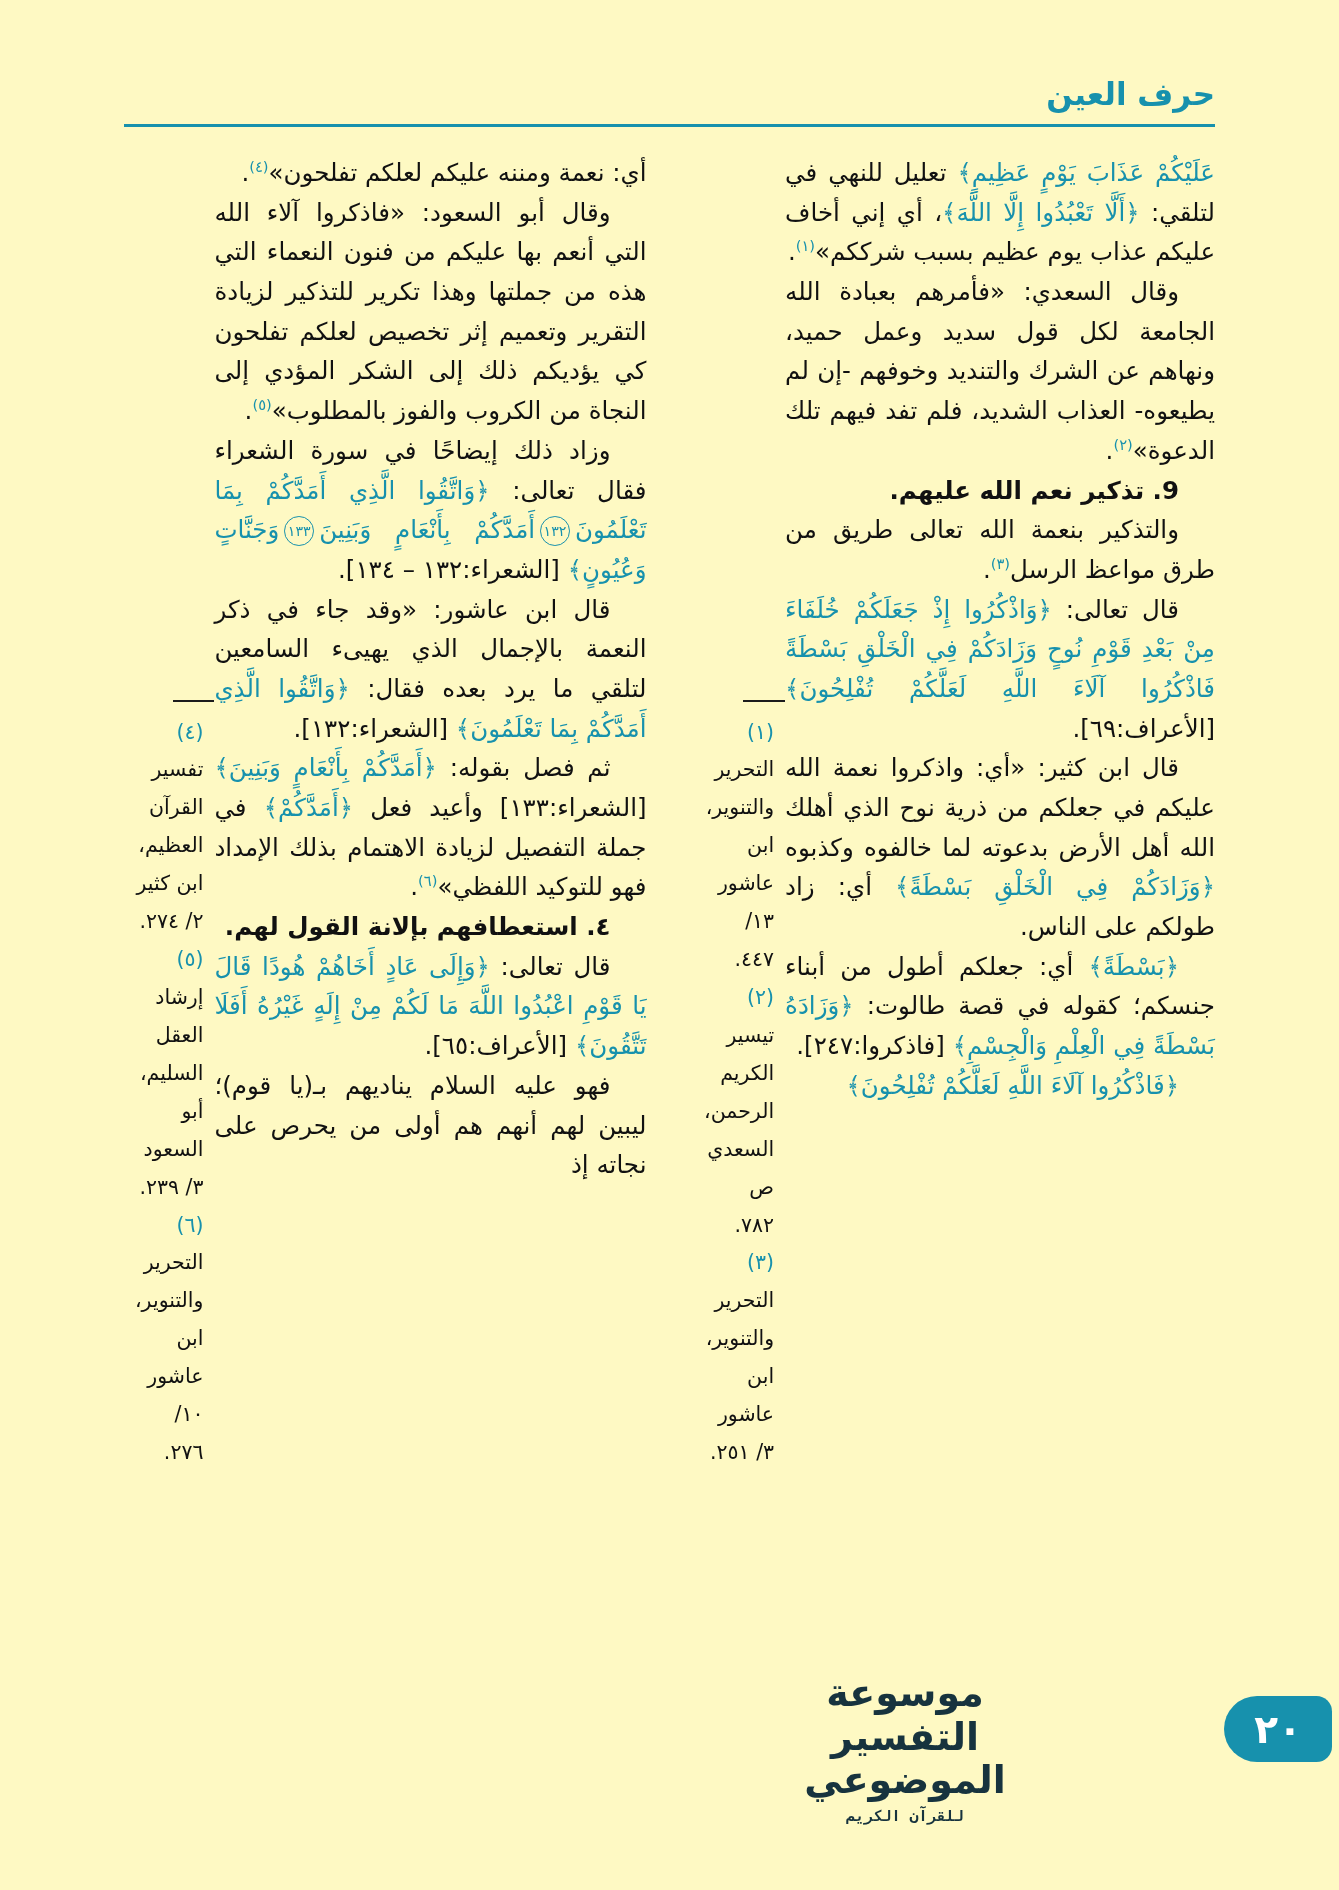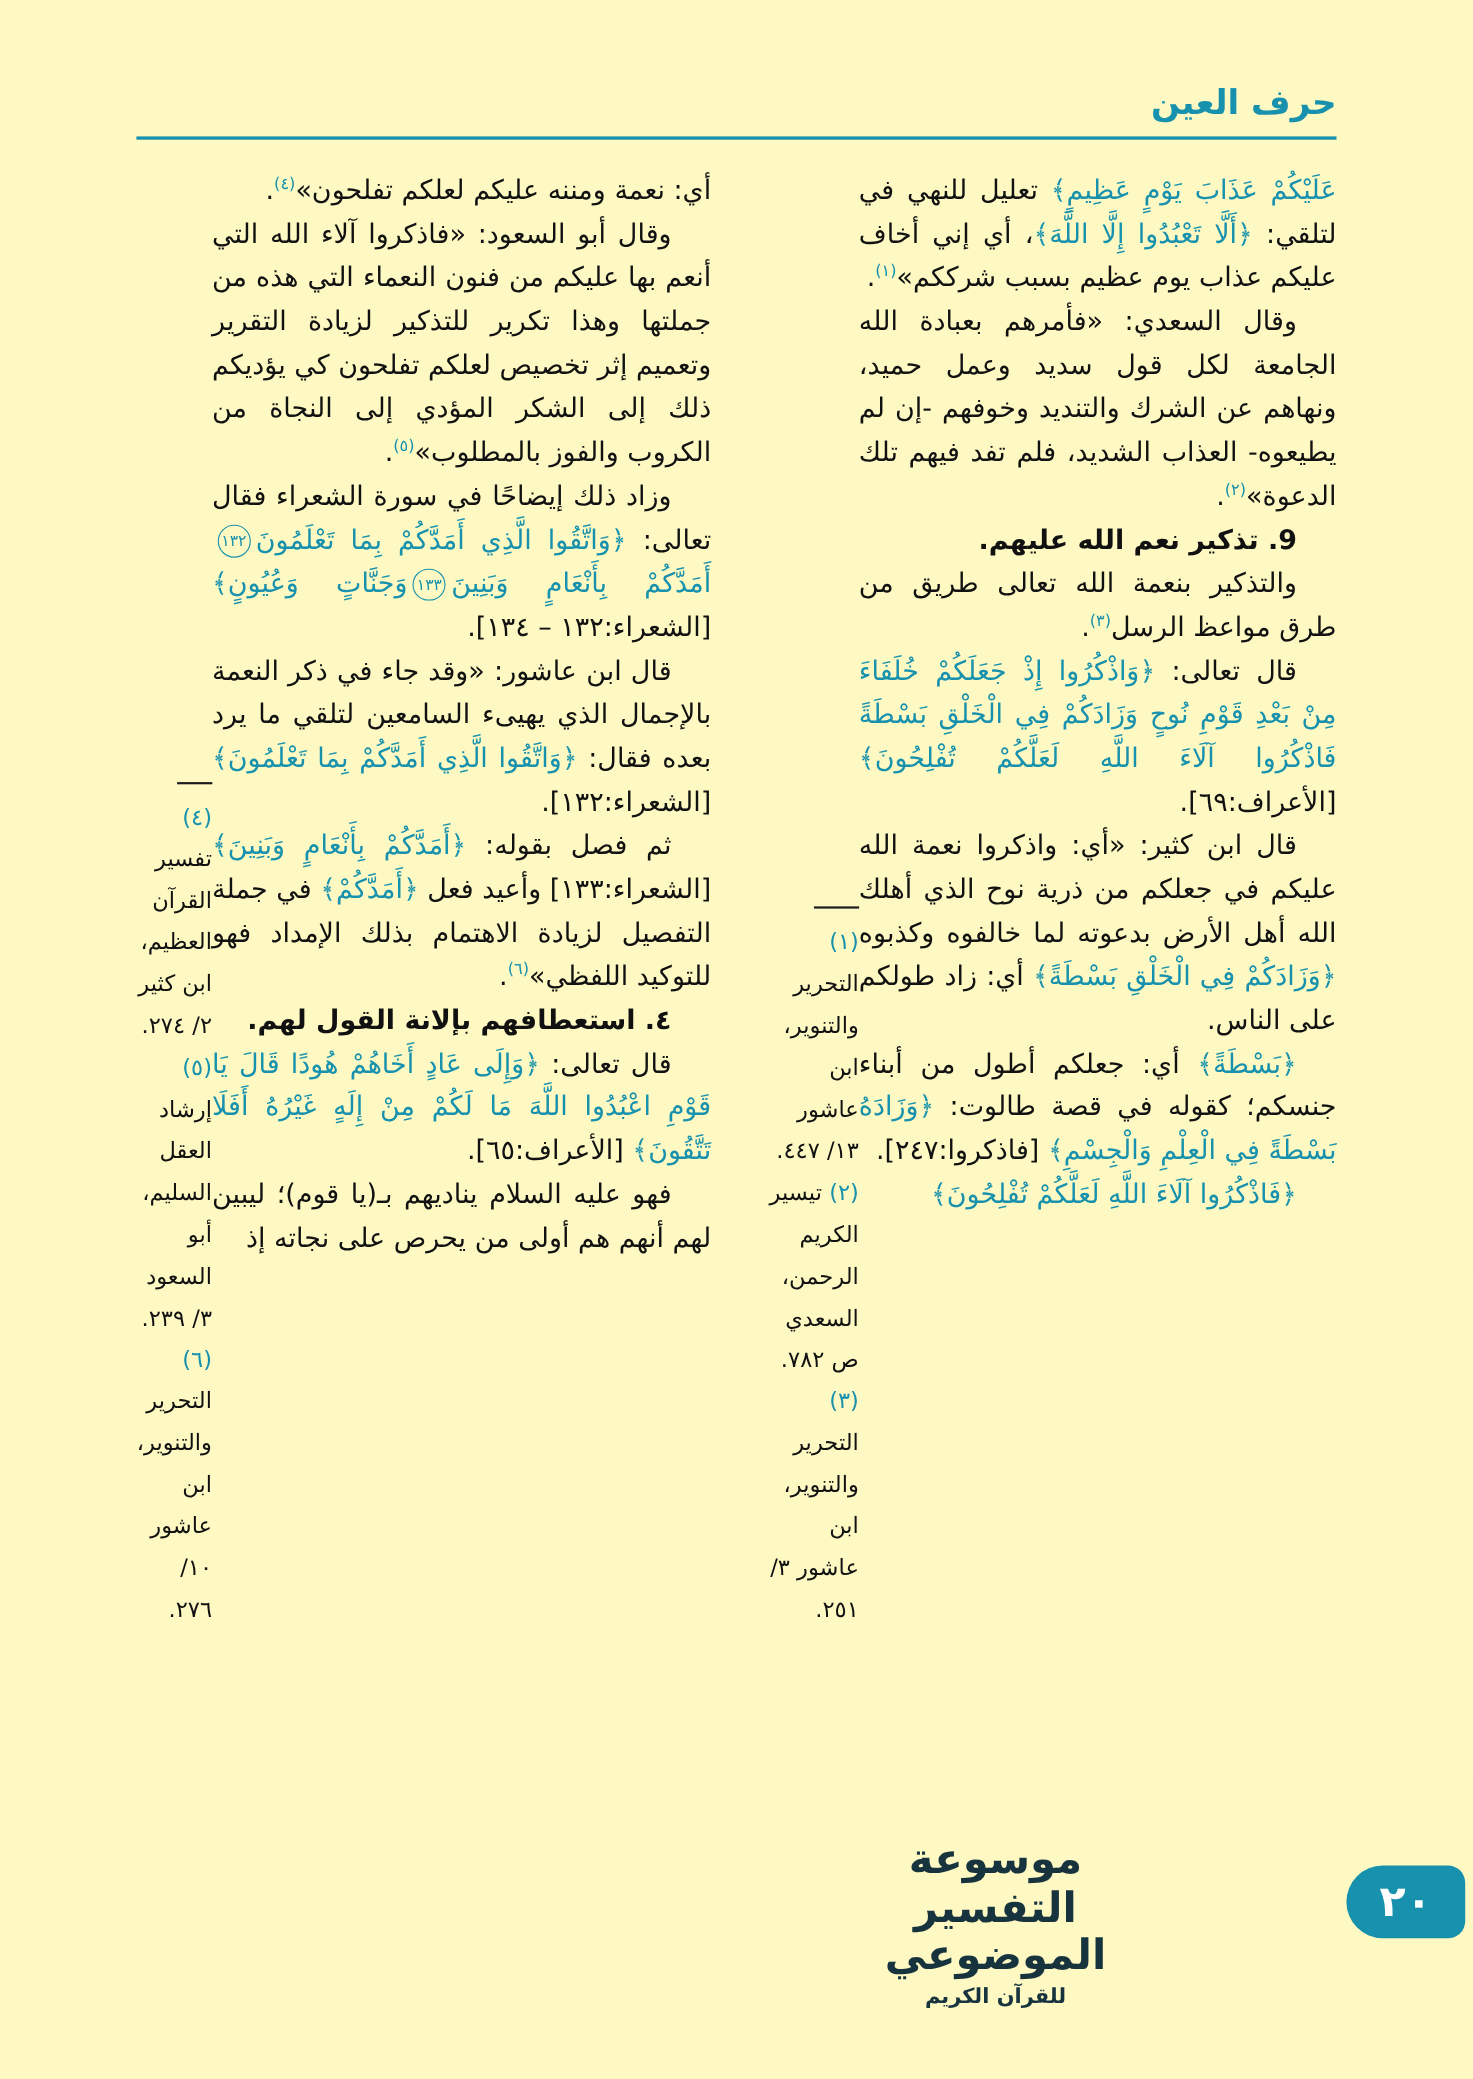--- a/index.html
+++ b/index.html
@@ -30,28 +30,28 @@
   .seg-quran{ color:var(--accent); }
   .seg-note{ color:var(--accent); font-size:0.6em; vertical-align:super; }
   .seg-ayahnum{
     color:var(--accent); display:inline-block; font-size:0.58em;
     border:1.5px solid var(--accent); border-radius:50%;
     width:2.1em; height:2.1em; line-height:2em; text-align:center;
     vertical-align:middle; margin:0 5px; text-indent:0;
   }
   .footnotes{ margin-top:auto; font-size:20.5px; line-height:1.85; color:var(--ink); }
   .fn-rule{ border:none; border-top:2px solid #1c1c1c; width:46%; margin:0 0 12px auto; }
-  .footnotes ul{ list-style:none; margin:0; padding:0; text-align:right; }
+  .footnotes ul{ list-style:none; margin:11px; padding:0; text-align:right; }
   .fn-num{ color:var(--accent); }
   .footer-logo{
     position:absolute; bottom:64px; right:304px; width:260px;
     text-align:center; color:#17333e;
   }
   .logo-main{ font-size:38px; font-weight:bold; line-height:1.15; }
-  .logo-sub{ font-size:19px; font-weight:bold; margin-top:4px; }
+  .logo-sub{ font-size:15px; font-weight:bold; margin-top:4px;font-family:Liberation Mono, monospace; }
   .page-badge{
     position:absolute; bottom:128px; right:7px; width:108px; height:66px;
     background:var(--accent); color:#ffffff;
     border-radius:34px 16px 16px 34px;
     display:flex; align-items:center; justify-content:center;
     font-size:39px; font-weight:bold;
   }
 </style>
 </head>
 <body>

